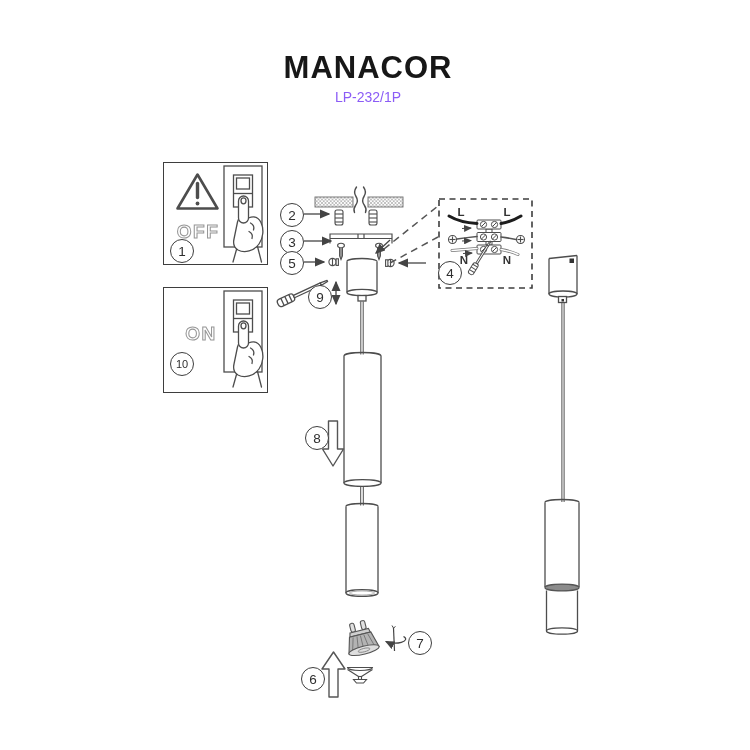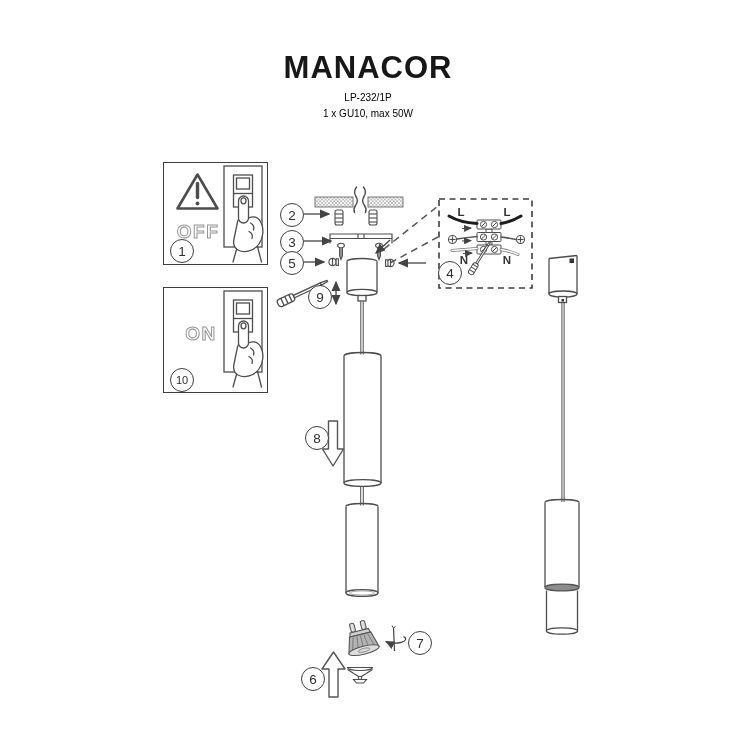--- a/index.html
+++ b/index.html
@@ -1,21 +1,21 @@
 <!DOCTYPE html>
 <html><head>
 <meta charset="utf-8">
 <style>
   html,body{margin:0;padding:0;background:#fff;}
   .page{position:relative;width:750px;height:750px;background:#fff;overflow:hidden;
         font-family:"Liberation Sans",sans-serif;}
   header{position:absolute;left:0;top:50px;width:736px;text-align:center;}
   h1{margin:0;font-size:31px;font-weight:bold;letter-spacing:1px;color:#171717;
      font-family:"Liberation Sans",sans-serif;}
-  .sub{font-size:10px;line-height:15.5px;color:#000000;}
+  .sub{font-size:14px;line-height:15.5px;color:#8b5cf6;}
   .sub.first{margin-top:4px;}
   .panel{position:absolute;border:1.6px solid #3e3e3e;background:#fff;box-sizing:border-box;}
   #panel-off{left:163px;top:162px;width:105px;height:103px;}
   #panel-on{left:163px;top:287px;width:105px;height:106px;}
   svg.diagram{position:absolute;left:0;top:0;z-index:3;}
   .badge{position:absolute;z-index:6;width:22px;height:22px;border:1.5px solid #3e3e3e;
          border-radius:50%;background:#fff;color:#2e2e2e;font-size:13.5px;
          display:flex;align-items:center;justify-content:center;}
   .badge.small{font-size:11px;}
   .outline-label{font-family:"Liberation Sans",sans-serif;font-size:19px;font-weight:bold;
@@ -23,21 +23,20 @@
   .wire-label{font-family:"Liberation Sans",sans-serif;font-size:11.5px;font-weight:bold;fill:#333;}
 </style>
 </head>
 <body>
 
 <div class="page">
 
   <header>
     <h1>MANACOR</h1>
     <div class="sub first">LP-232/1P</div>
-    <div class="sub">1 x GU10, max 50W</div>
   </header>
 
   <div class="panel" id="panel-off"></div>
   <div class="panel" id="panel-on"></div>
 
   <svg class="diagram" width="750" height="750" viewBox="0 0 750 750">
     <defs>
       <marker id="arr" markerWidth="8" markerHeight="7" refX="7" refY="3.5" orient="auto-start-reverse">
         <path d="M0,0 L8,3.5 L0,7 Z" fill="#444"></path>
       </marker>
@@ -261,21 +260,21 @@
       <line x1="545" y1="502.5" x2="545" y2="587"></line>
       <line x1="579" y1="502.5" x2="579" y2="587"></line>
       <ellipse cx="562" cy="587.5" rx="17" ry="3.4" fill="#8c8c8c" stroke="#555"></ellipse>
       <line x1="546.5" y1="590.5" x2="546.5" y2="631"></line>
       <line x1="577.5" y1="590.5" x2="577.5" y2="631"></line>
       <ellipse cx="562" cy="631" rx="15.5" ry="3.2" fill="#fff"></ellipse>
     </g>
   </svg>
 
   <span class="badge" style="left:170px;top:239px">1</span>
-  <span class="badge small" style="left:170px;top:368px">10</span>
+  <span class="badge small" style="left:170px;top:352px">10</span>
   <span class="badge" style="left:280px;top:203px">2</span>
   <span class="badge" style="left:280px;top:230px">3</span>
   <span class="badge" style="left:438px;top:261px">4</span>
   <span class="badge" style="left:280px;top:251px">5</span>
   <span class="badge" style="left:301px;top:667px">6</span>
   <span class="badge" style="left:408px;top:631px">7</span>
   <span class="badge" style="left:305px;top:426px">8</span>
   <span class="badge" style="left:308px;top:285px">9</span>
 
 </div>

